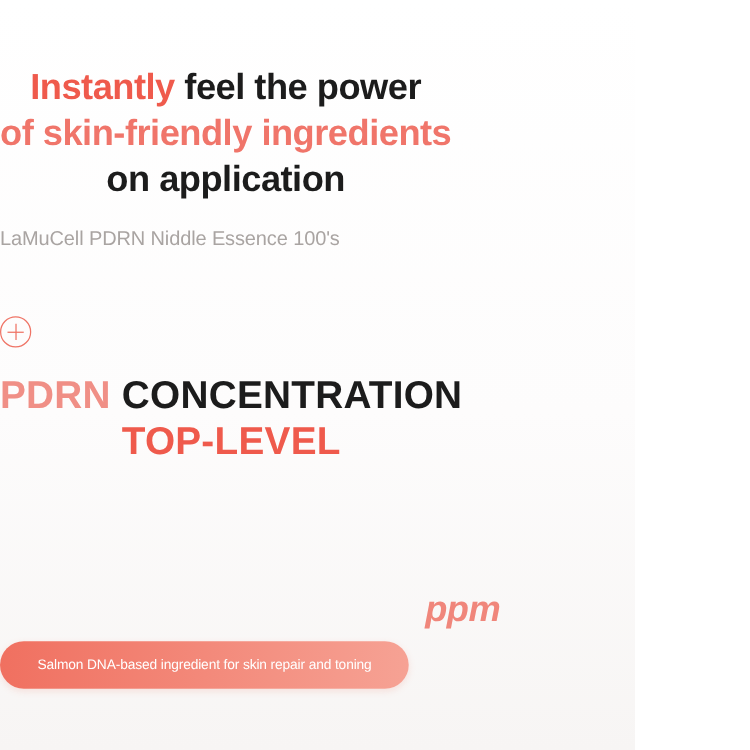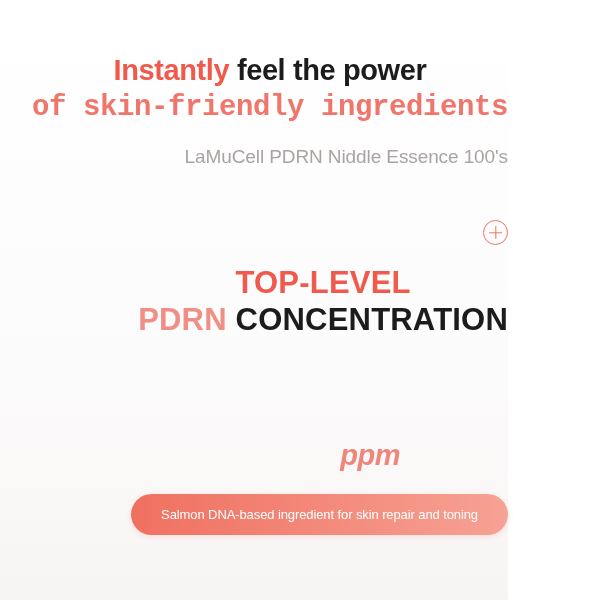--- a/index.html
+++ b/index.html
@@ -14,21 +14,21 @@
     overflow: hidden;
   }
   .page {
     position: relative;
     width: 508px;
     height: 600px;
     background: linear-gradient(180deg, #ffffff 0%, #fdfcfc 55%, #f7f5f4 100%);
     box-sizing: border-box;
     display: flex;
     flex-direction: column;
-    align-items: flex-end;
+    align-items: flex-start;
   }
 
   
   .headline {
     margin-top: 52px;
     text-align: center;
     line-height: 1.28;
     font-size: 29px;
     font-weight: 700;
     letter-spacing: -0.4px;
@@ -36,26 +36,25 @@
   }
   .headline .line {
     display: block;
     white-space: nowrap;
   }
   .headline .accent {
     color: #ef5a4c;
   }
   .headline .soft {
     color: #f0756a;
-    font-family: Liberation Mono, monospace;
   }
 
   .subtitle {
     margin-top: 20px;
-    font-size: 19px;
+    font-size: 16px;
     color: #a9a4a2;
     letter-spacing: -0.1px;
     text-align: center;
   }
 
   
   .plus-badge {
     margin-top: 52px;
     width: 23px;
     height: 23px;
@@ -126,48 +125,49 @@
     bottom: -6px;
     font-size: 29px;
     font-style: italic;
     font-weight: 700;
     color: #f0867b;
     letter-spacing: -0.5px;
   }
 
   
   .pill {
-    margin-top: 28px;
+    margin-top: 14px;
     background: linear-gradient(90deg, #f07060 0%, #f3897a 50%, #f6a294 100%);
     color: #ffffff;
-    font-size: 13px;
+    font-size: 11px;
     letter-spacing: -0.1px;
     padding: 13px 30px;
     border-radius: 24px;
     white-space: nowrap;
     box-shadow: 0 2px 6px rgba(240,120,100,0.18);
   }
 </style>
 </head>
 <body>
 
 <div class="page">
 
   <div class="headline">
     <span class="line"><span class="accent">Instantly</span><span> feel the power</span></span>
     <span class="line soft">of skin-friendly ingredients</span>
+    <span class="line">on application</span>
   </div>
 
   <div class="subtitle">LaMuCell PDRN Niddle Essence 100's</div>
 
   <div class="plus-badge"></div>
 
   <div class="claim">
+    <span class="claim-line claim-2"><span class="pdrn">PDRN</span><span> CONCENTRATION</span></span>
     <span class="claim-line claim-1">TOP-LEVEL</span>
-    <span class="claim-line claim-2"><span class="pdrn">PDRN</span><span> CONCENTRATION</span></span>
   </div>
 
   <div class="bignum-wrap">
     <span class="ppm">ppm</span>
   </div>
 
   <div class="pill">Salmon DNA-based ingredient for skin repair and toning</div>
 
 </div>
 

